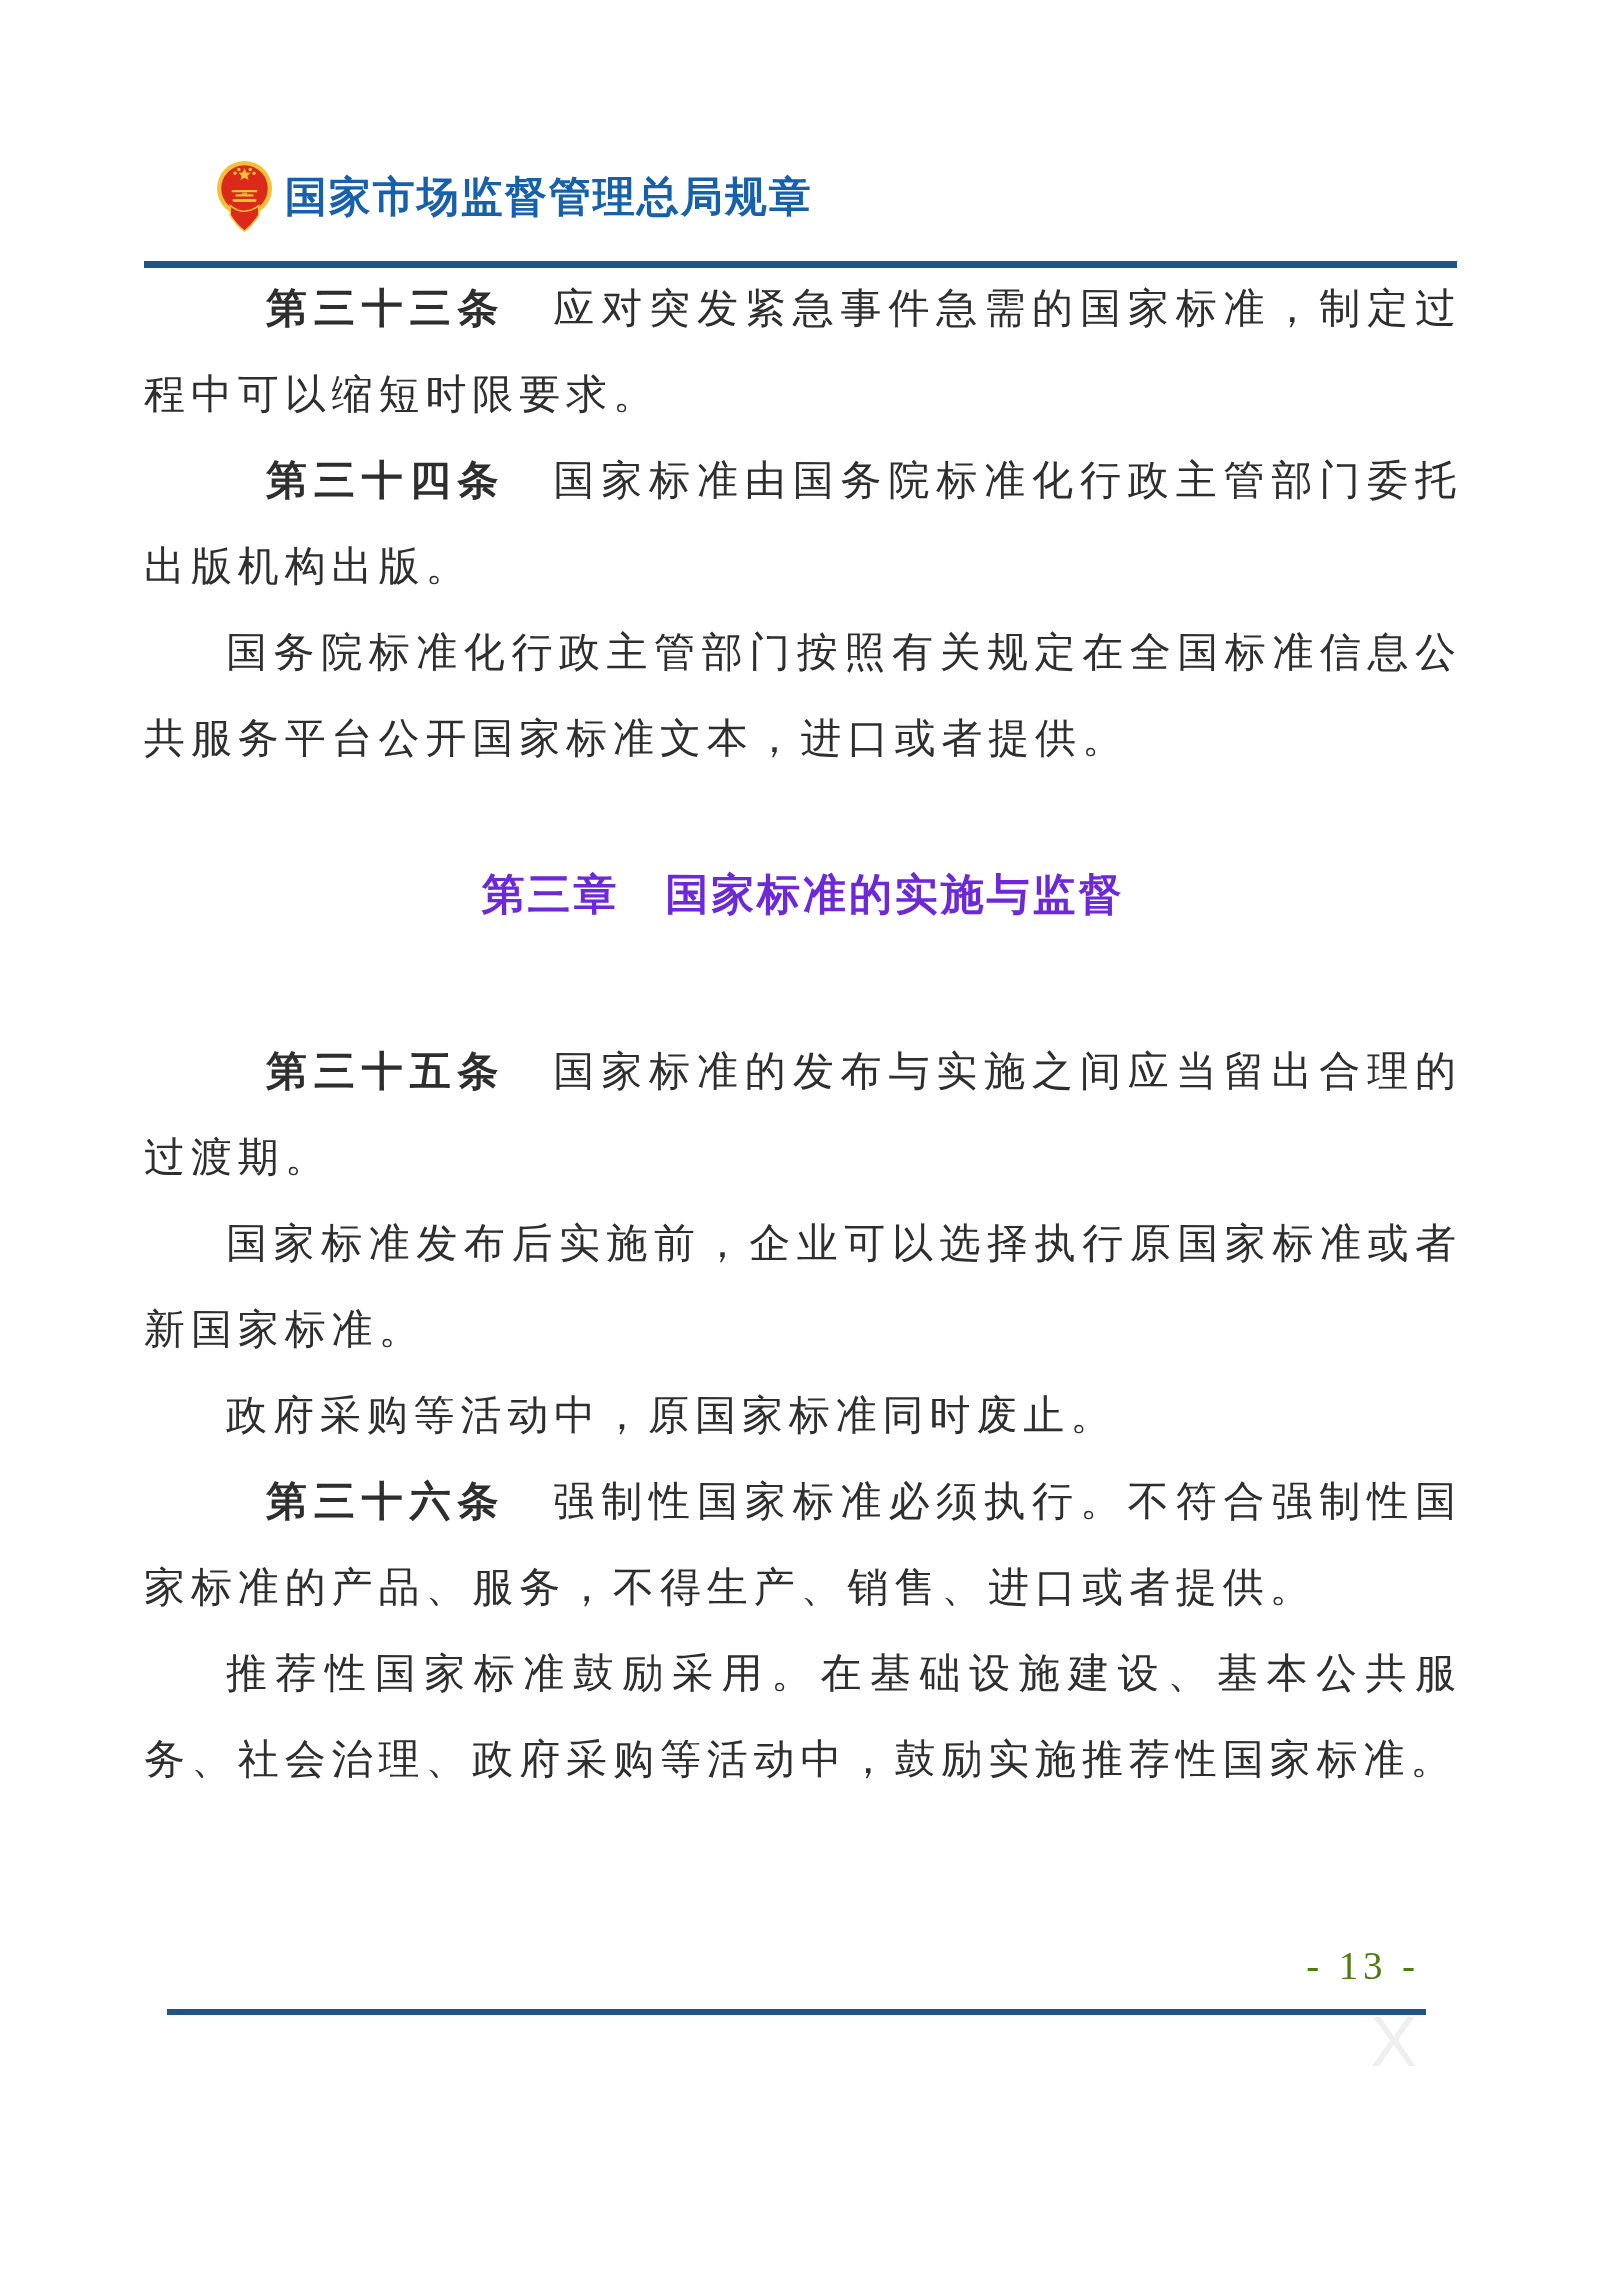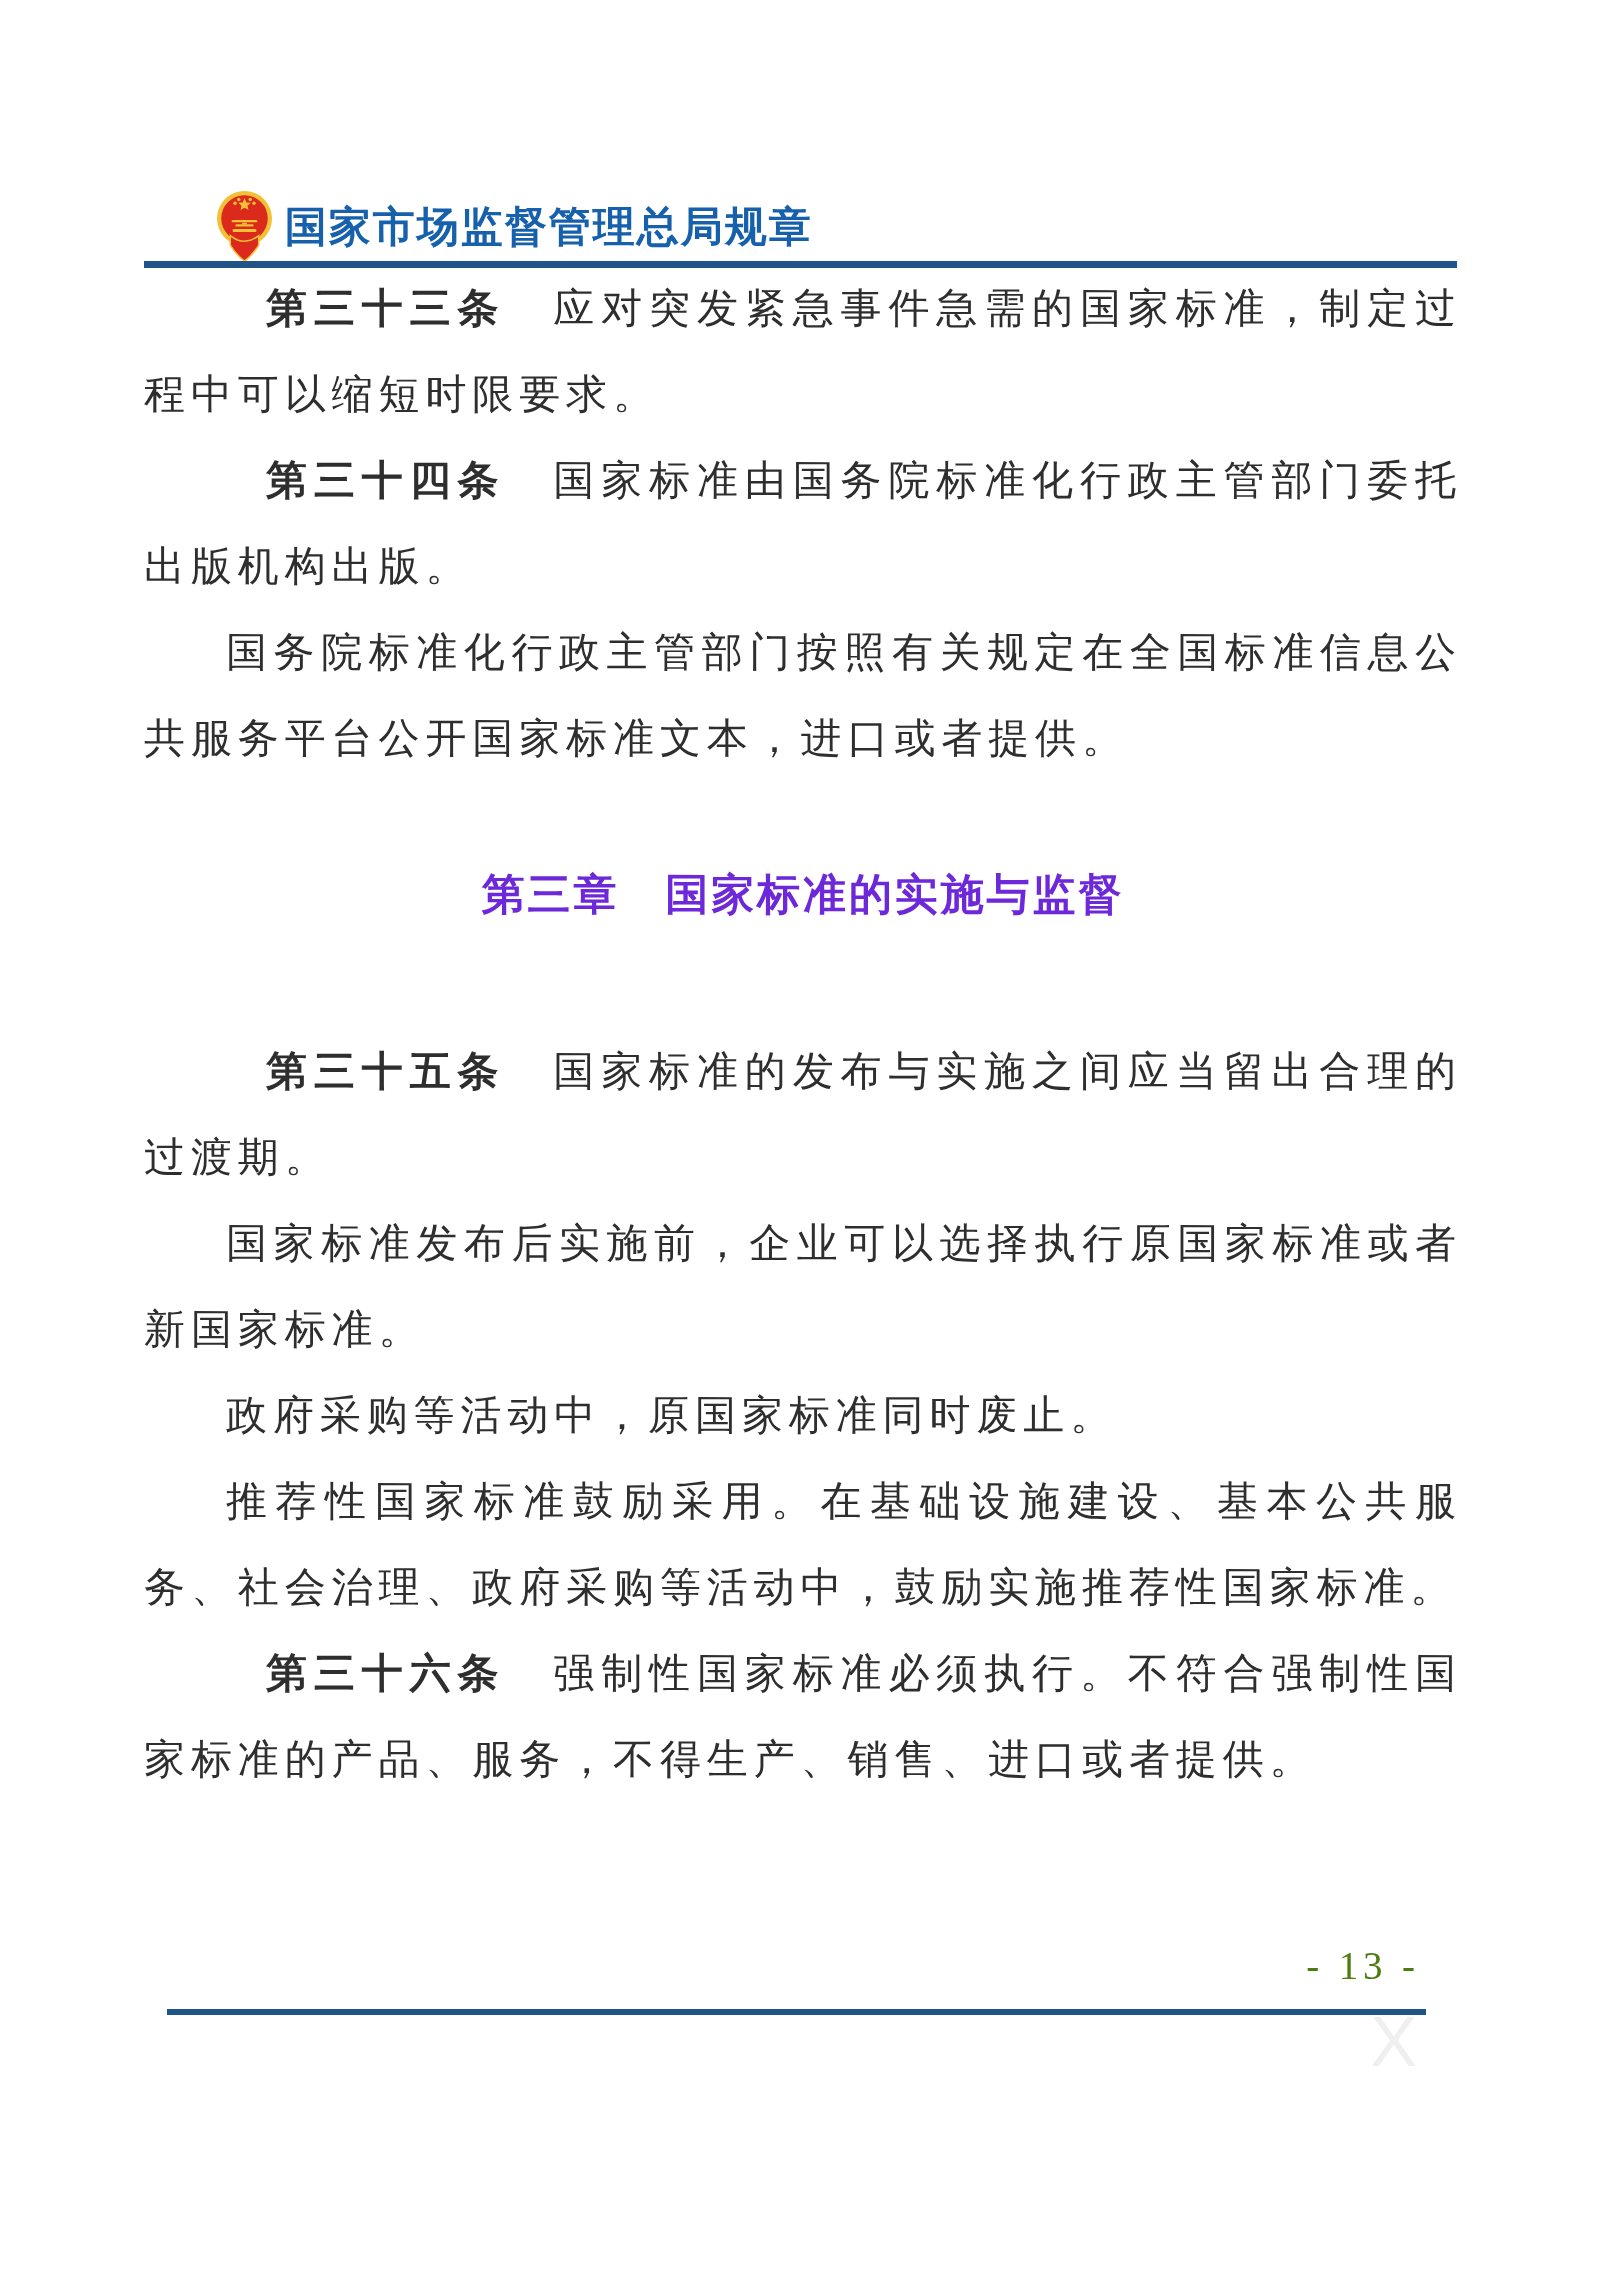--- a/index.html
+++ b/index.html
@@ -7,21 +7,21 @@
     position:relative;
     width:1621px; height:2293px;
     margin:0 auto;
     background:#ffffff;
     overflow:hidden;
     font-family:"Liberation Serif", serif;
   }
 
   
   .header {
-    position:absolute; left:216px; top:190px;
+    position:absolute; left:216px; top:160px;
     display:flex; align-items:center; gap:11.8px;justify-content:center;
   }
   .emblem { width:57px; height:74px; flex:0 0 auto; }
   .header-title {
     font-family:"Liberation Sans", sans-serif;
     font-weight:700;
     font-size:42px;
     letter-spacing:2px;
     color:#1761AC;
     white-space:nowrap;
@@ -105,22 +105,22 @@
   <div class="rule rule-top"></div>
 
   <div class="doc">
       <p><span class="lead">第三十三条　</span>应对突发紧急事件急需的国家标准，制定过程中可以缩短时限要求。</p>
       <p><span class="lead">第三十四条　</span>国家标准由国务院标准化行政主管部门委托出版机构出版。</p>
       <p>国务院标准化行政主管部门按照有关规定在全国标准信息公共服务平台公开国家标准文本，进口或者提供。</p>
       <h2>第三章　国家标准的实施与监督</h2>
       <p><span class="lead">第三十五条　</span>国家标准的发布与实施之间应当留出合理的过渡期。</p>
       <p>国家标准发布后实施前，企业可以选择执行原国家标准或者新国家标准。</p>
       <p>政府采购等活动中，原国家标准同时废止。</p>
+      <p><span class="lead">第三十六条　</span>强制性国家标准必须执行。不符合强制性国家标准的产品、服务，不得生产、销售、进口或者提供。</p>
       <p>推荐性国家标准鼓励采用。在基础设施建设、基本公共服务、社会治理、政府采购等活动中，鼓励实施推荐性国家标准。</p>
-      <p><span class="lead">第三十六条　</span>强制性国家标准必须执行。不符合强制性国家标准的产品、服务，不得生产、销售、进口或者提供。</p>
     </div>
 
   <div class="page-number">- 13 -</div>
   <div class="rule rule-bottom"></div>
   <div class="watermark-x">X</div>
 
 </div>
 
 
 </body></html>

